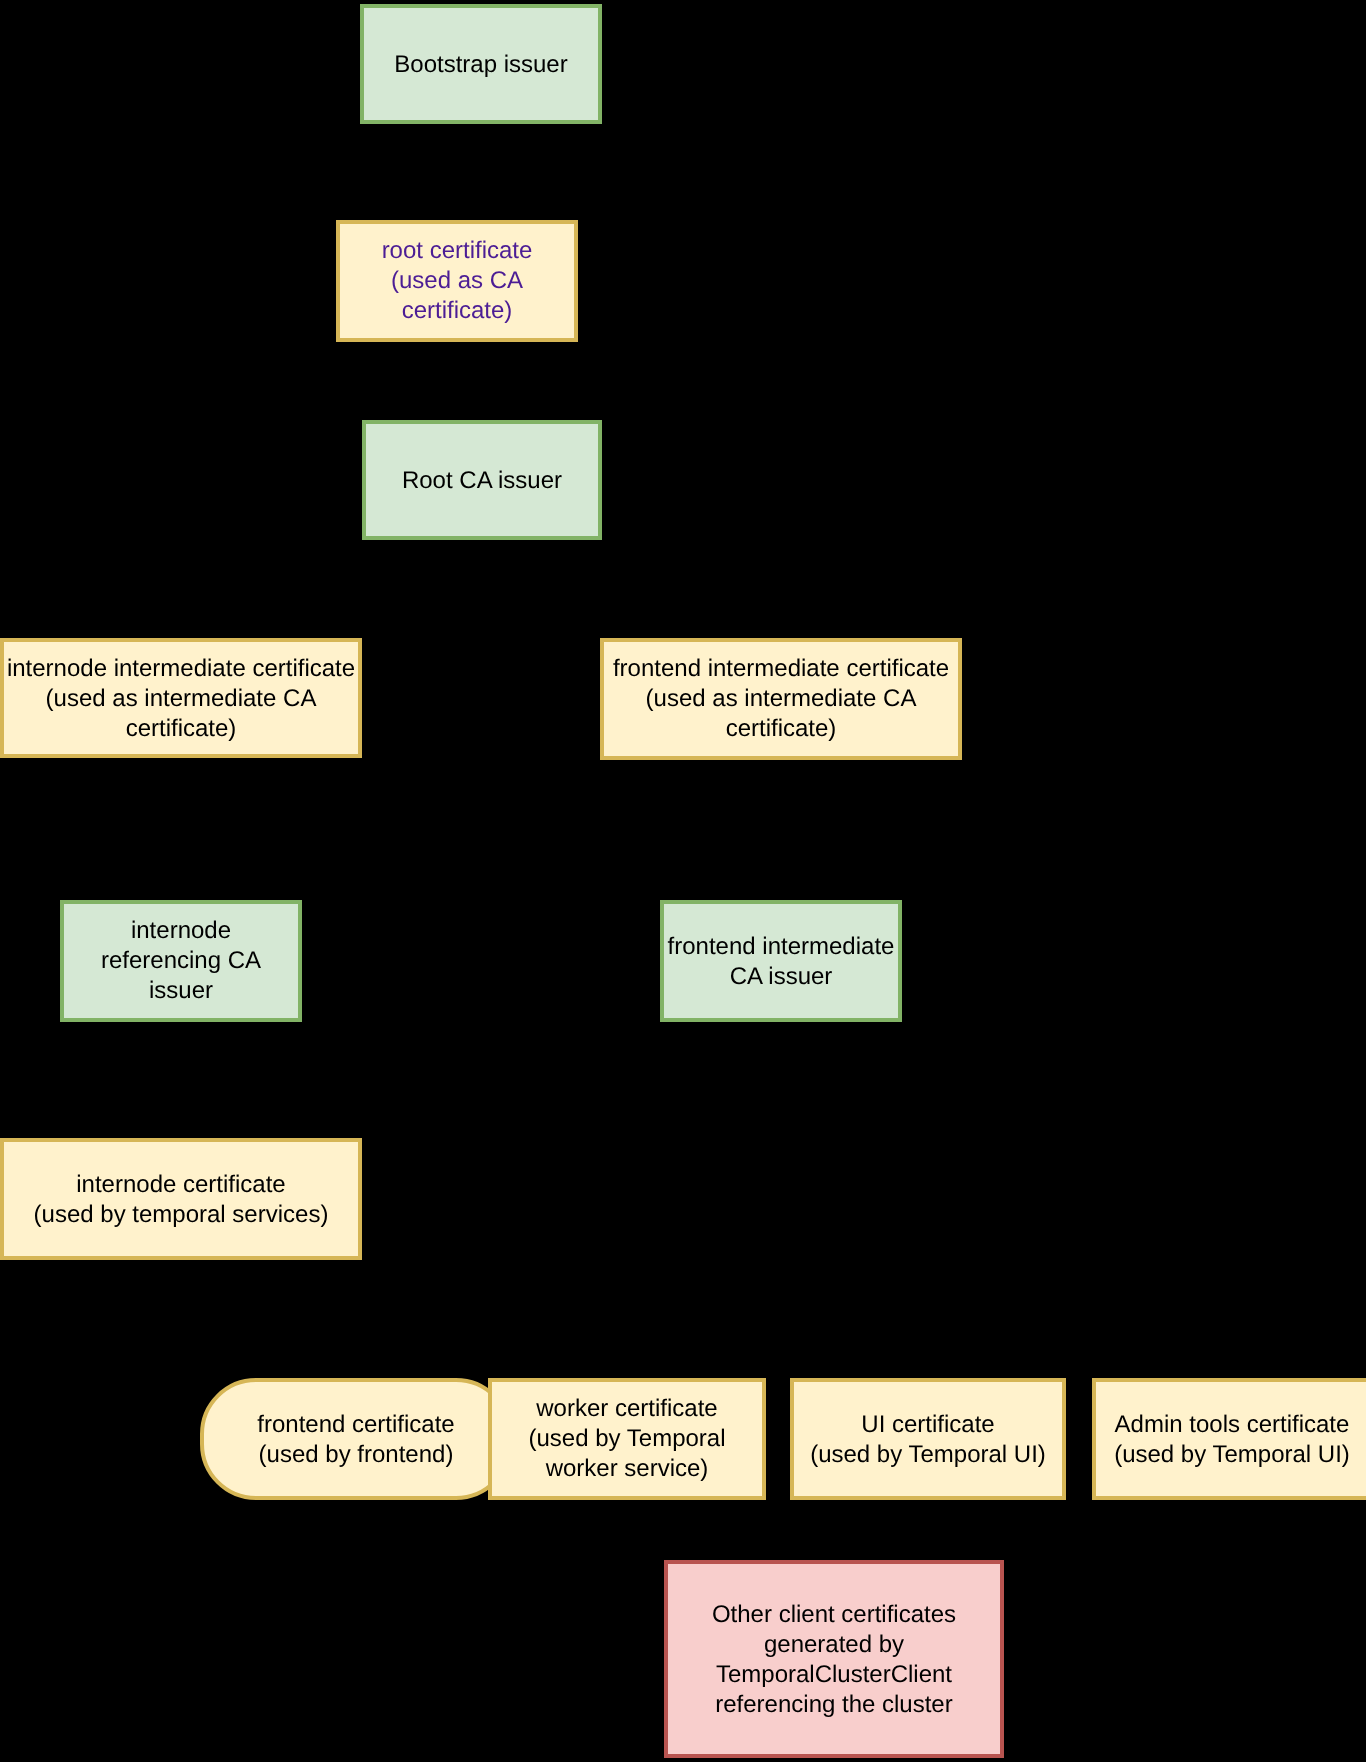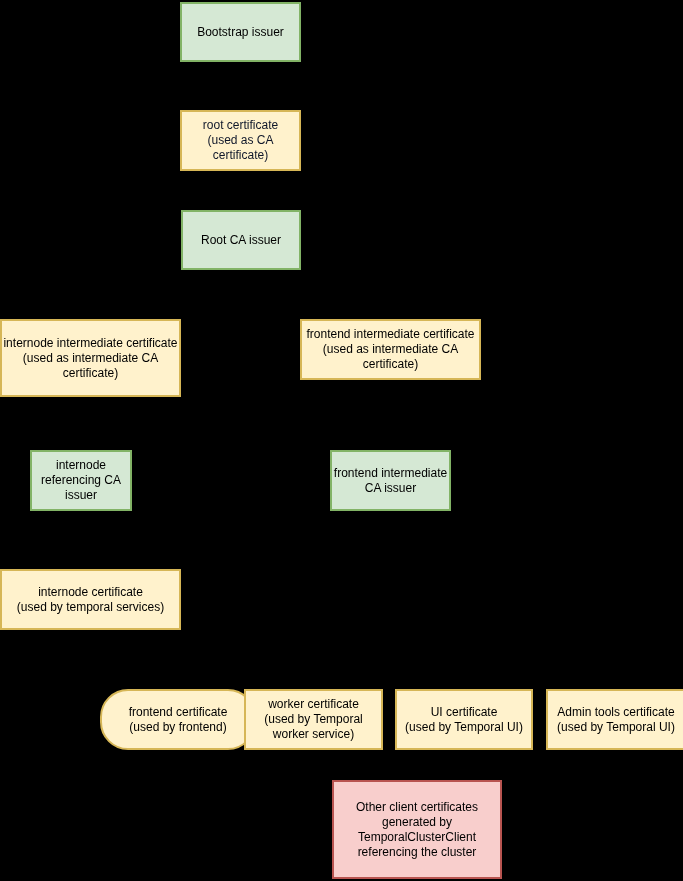--- a/index.html
+++ b/index.html
@@ -37,39 +37,39 @@
     white-space: nowrap;
   }
 </style>
 </head>
 <body>
 
 <div class="canvas" style="background: rgb(0, 0, 0);">
     <div class="node" style="left: 180px; top: 2px; width: 121px; height: 60px; background: rgb(213, 232, 212); border-color: rgb(130, 179, 102); color: rgb(0, 0, 0);">
       <div class="line">Bootstrap issuer</div>
     </div>
-    <div class="node" style="left: 180px; top: 110px; width: 121px; height: 61px; background: rgb(255, 242, 204); border-color: rgb(214, 182, 86); color: #0f172a;">
+    <div class="node" style="left: 168px; top: 110px; width: 121px; height: 61px; background: rgb(255, 242, 204); border-color: rgb(214, 182, 86); color: #4c1d95;">
       <div class="line">root certificate</div>
       <div class="line">(used as CA</div>
       <div class="line">certificate)</div>
     </div>
     <div class="node" style="left: 181px; top: 210px; width: 120px; height: 60px; background: rgb(213, 232, 212); border-color: rgb(130, 179, 102); color: rgb(0, 0, 0);">
       <div class="line">Root CA issuer</div>
     </div>
-    <div class="node" style="left: 0px; top: 319px; width: 181px; height: 78px; background: rgb(255, 242, 204); border-color: rgb(214, 182, 86); color: rgb(0, 0, 0);">
+    <div class="node" style="left: 0px; top: 319px; width: 181px; height: 60px; background: rgb(255, 242, 204); border-color: rgb(214, 182, 86); color: rgb(0, 0, 0);">
       <div class="line">internode intermediate certificate</div>
       <div class="line">(used as intermediate CA</div>
       <div class="line">certificate)</div>
     </div>
     <div class="node" style="left: 300px; top: 319px; width: 181px; height: 61px; background: rgb(255, 242, 204); border-color: rgb(214, 182, 86); color: rgb(0, 0, 0);">
       <div class="line">frontend intermediate certificate</div>
       <div class="line">(used as intermediate CA</div>
       <div class="line">certificate)</div>
     </div>
-    <div class="node" style="left: 30px; top: 450px; width: 102px; height: 61px; background: rgb(213, 232, 212); border-color: rgb(130, 179, 102); color: rgb(0, 0, 0);">
+    <div class="node" style="left: 30px; top: 450px; width: 121px; height: 61px; background: rgb(213, 232, 212); border-color: rgb(130, 179, 102); color: rgb(0, 0, 0);">
       <div class="line">internode</div>
       <div class="line">referencing CA</div>
       <div class="line">issuer</div>
     </div>
     <div class="node" style="left: 330px; top: 450px; width: 121px; height: 61px; background: rgb(213, 232, 212); border-color: rgb(130, 179, 102); color: rgb(0, 0, 0);">
       <div class="line">frontend intermediate</div>
       <div class="line">CA issuer</div>
     </div>
     <div class="node" style="left: 0px; top: 569px; width: 181px; height: 61px; background: rgb(255, 242, 204); border-color: rgb(214, 182, 86); color: rgb(0, 0, 0);">
       <div class="line">internode certificate</div>

